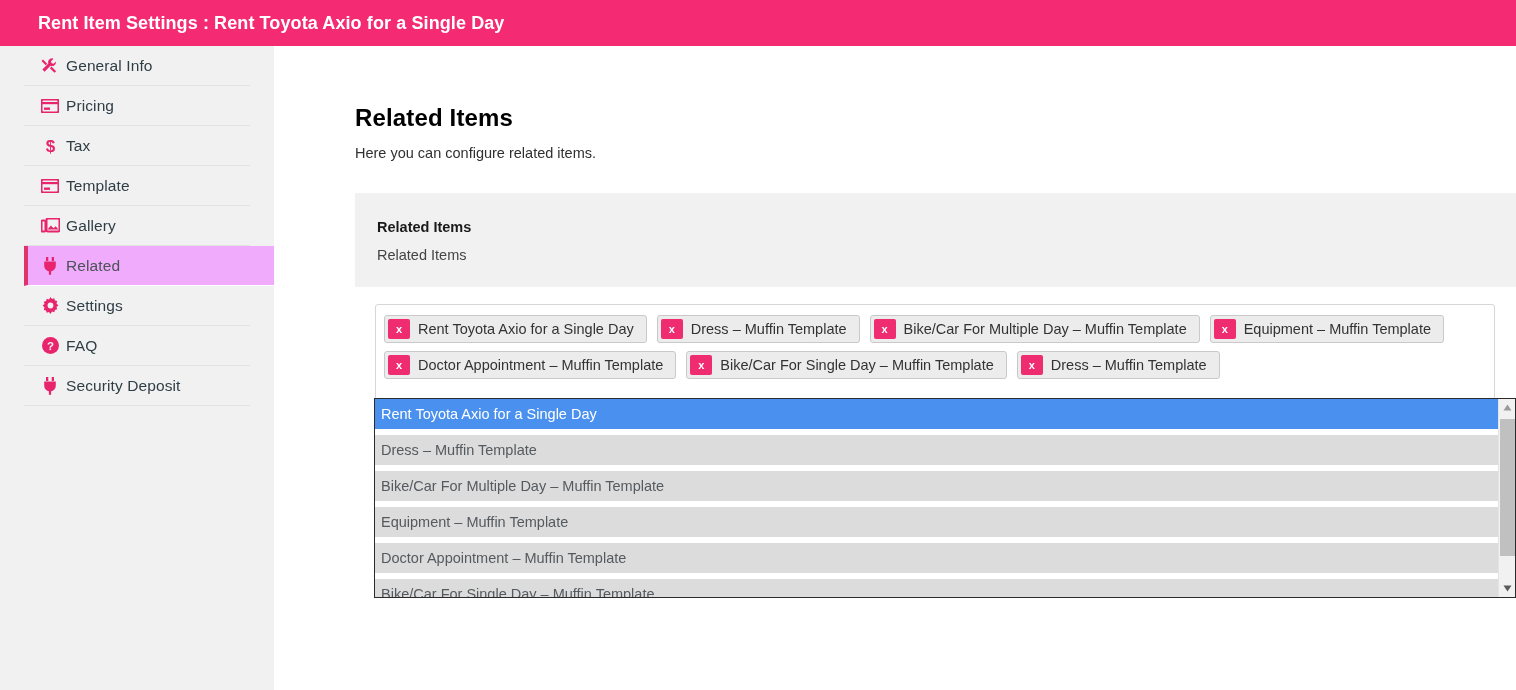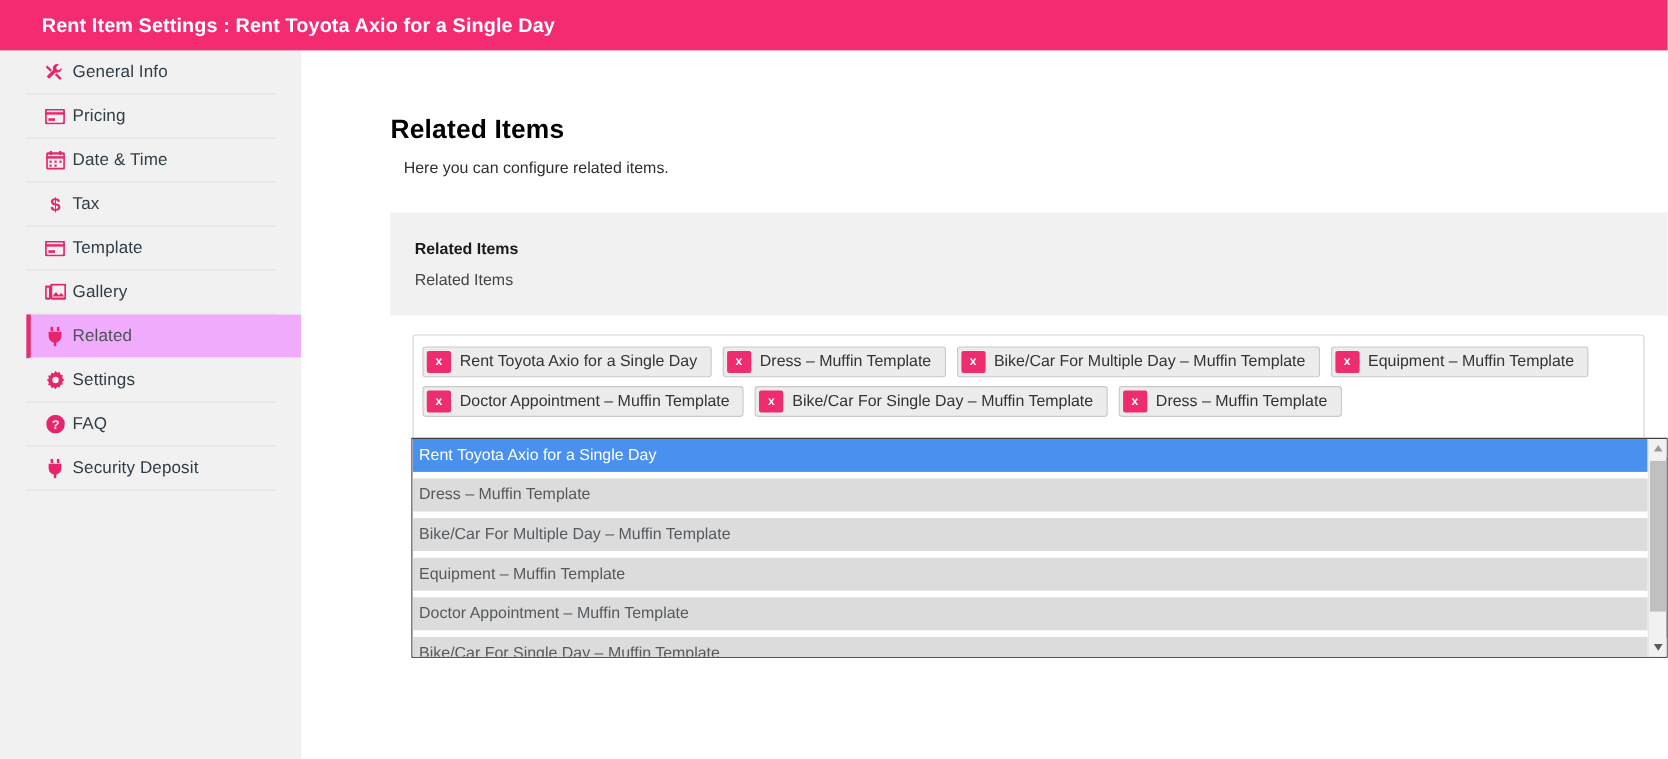--- a/index.html
+++ b/index.html
@@ -87,21 +87,20 @@
     font-size: 24px;
     font-weight: bold;
     color: #000000;
     letter-spacing: .15px;
   }
   #page-subtitle {
     position: absolute;
     left: 81px; top: 99px;
     font-size: 14.5px;
     color: #303030;
-    margin-left: 12px;
   }
 
   
   #panel-header {
     position: absolute;
     left: 81px; top: 147px;
     width: 1161px;
     height: 94px;
     background: #f1f1f1;
   }
@@ -250,36 +249,20 @@
     </div>
     <div class="nav-item">
       <span class="nav-icon">
         <svg width="18" height="14" viewBox="0 0 18 14">
           <rect x="0.5" y="0.5" width="17" height="13" rx="2" fill="none" stroke="#e8256c" stroke-width="2"></rect>
           <rect x="0" y="3" width="18" height="2.2" fill="#e8256c"></rect>
           <rect x="3" y="8.5" width="6" height="2.4" fill="#e8256c"></rect>
         </svg>
       </span>
       <span class="nav-label">Pricing</span>
-    </div>
-    <div class="nav-item">
-      <span class="nav-icon">
-        <svg width="17" height="17" viewBox="0 0 17 17">
-          <rect x="0.5" y="2.5" width="16" height="14" rx="1.5" fill="none" stroke="#e8256c" stroke-width="2"></rect>
-          <rect x="0" y="5" width="17" height="2.2" fill="#e8256c"></rect>
-          <rect x="3.2" y="0" width="2" height="4" fill="#e8256c"></rect>
-          <rect x="11.8" y="0" width="2" height="4" fill="#e8256c"></rect>
-          <rect x="3" y="9" width="2" height="2" fill="#e8256c"></rect>
-          <rect x="7.5" y="9" width="2" height="2" fill="#e8256c"></rect>
-          <rect x="12" y="9" width="2" height="2" fill="#e8256c"></rect>
-          <rect x="3" y="12.6" width="2" height="2" fill="#e8256c"></rect>
-          <rect x="7.5" y="12.6" width="2" height="2" fill="#e8256c"></rect>
-        </svg>
-      </span>
-      <span class="nav-label">Date &amp; Time</span>
     </div>
     <div class="nav-item">
       <span class="nav-icon">
         <svg width="11" height="18" viewBox="0 0 11 18">
           <text x="5.5" y="15" font-family="Liberation Sans, sans-serif" font-size="17" font-weight="bold" fill="#e8256c" text-anchor="middle">$</text>
         </svg>
       </span>
       <span class="nav-label">Tax</span>
     </div>
     <div class="nav-item">

